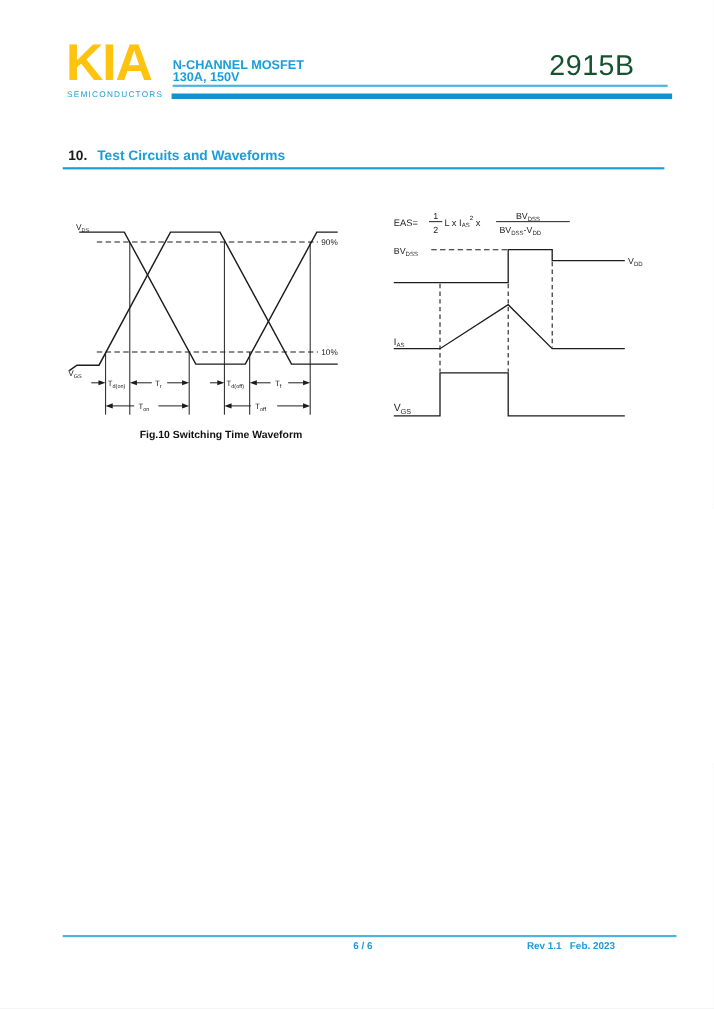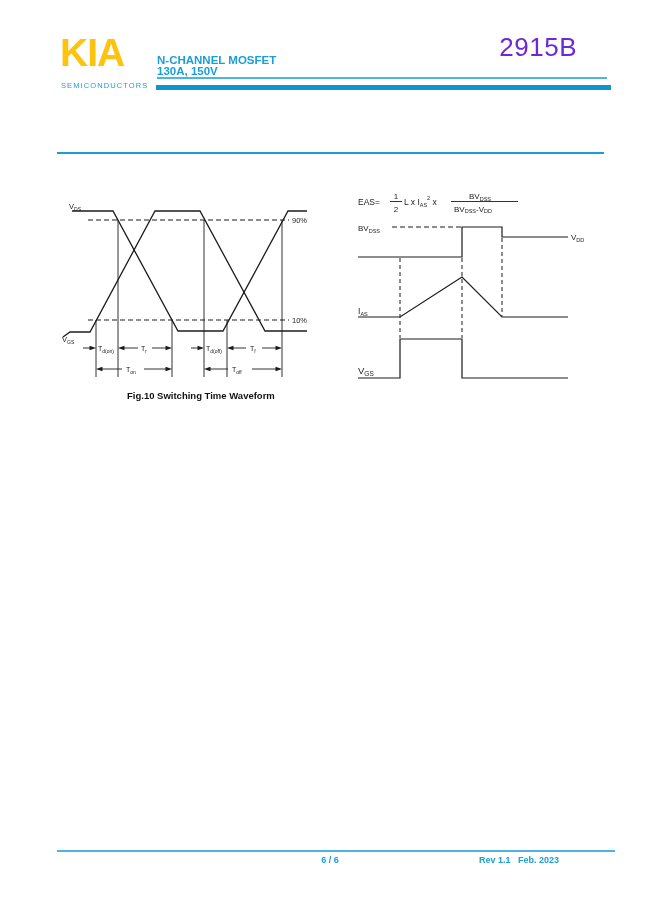--- a/index.html
+++ b/index.html
@@ -3,28 +3,28 @@
 <meta charset="utf-8">
 <style>
   * { margin:0; padding:0; box-sizing:border-box; }
   html,body { background:#e8e8e8; }
   .page {
     position:relative; width:649px; height:917px; background:#ffffff;
     font-family:"Liberation Sans", sans-serif; overflow:hidden;
     margin:0 auto;
   }
   
-  .logo-text { position:absolute; left:60px; top:33px; font-size:39px; font-weight:bold;
+  .logo-text { position:absolute; left:60px; top:33px; font-size:47px; font-weight:bold;
                color:#fdc30f; letter-spacing:-1px; line-height:1; }
   .logo-sub  { position:absolute; left:61px; top:81px; font-size:7.5px; font-weight:normal;
                color:#1a9ed9; letter-spacing:1.1px; }
   .spec-line1 { position:absolute; left:157px; top:37px; font-size:11.5px; font-weight:bold; color:#1a9ed9;margin-top:28px; }
   .spec-line2 { position:absolute; left:157px; top:54px; font-size:11.5px; font-weight:bold; color:#1a9ed9; }
-  .part-number { position:absolute; left:420px; top:32px; width:157px; text-align:right;
-                 font-size:26px; color:#6d28d9; letter-spacing:0.5px; }
+  .part-number { position:absolute; left:420px; top:44px; width:157px; text-align:right;
+                 font-size:26px; color:#14532d; letter-spacing:0.5px; }
   .rule-thin-header { position:absolute; left:157px; top:77px; width:450px; height:2px; background:#4db4e2; }
   .rule-thick-header { position:absolute; left:156px; top:85px; width:455px; height:5px; background:#1193cc; }
   
   .section-heading { position:absolute; left:62px; top:134px; font-size:12.5px; font-weight:bold; }
   .section-number { color:#1b1b1b; margin-right:9px; }
   .section-title  { color:#1a9ed9; }
   .section-underline { position:absolute; left:57px; top:152px; width:547px; height:1.5px; background:#1a9ed9; }
   
   .fig-svg { position:absolute; }
   .fig10-svg { left:60px; top:195px; }
@@ -48,20 +48,23 @@
   <div>
     <div class="logo-text">KIA</div>
     <div class="logo-sub">SEMICONDUCTORS</div>
     <div class="spec-line1">130A, 150V</div>
     <div class="spec-line2">N-CHANNEL MOSFET</div>
     <div class="part-number">2915B</div>
     <div class="rule-thin-header"></div>
     <div class="rule-thick-header"></div>
   </div>
 
+  <div class="section-heading">
+    <span class="section-number">10.</span><span class="section-title">Test Circuits and Waveforms</span>
+  </div>
   <div class="section-underline"></div>
 
   <svg class="fig-svg fig10-svg" width="250" height="200" viewBox="0 0 250 200">
     <g stroke="#1c1c1c" fill="none">
       <path stroke-width="1.3" d="M 12 16 H 53 L 118 136 H 163 L 228 16 H 247"></path>
       <path stroke-width="1.3" d="M 3 142 L 10 137 H 30 L 95 16 H 140 L 205 136 H 247"></path>
       <path stroke-width="1.1" stroke-dasharray="5 3" d="M 28 25 H 229"></path>
       <path stroke-width="1.1" stroke-dasharray="5 3" d="M 28 125 H 229"></path>
       <g stroke-width="0.9">
         <path d="M 36 125 V 182"></path>

